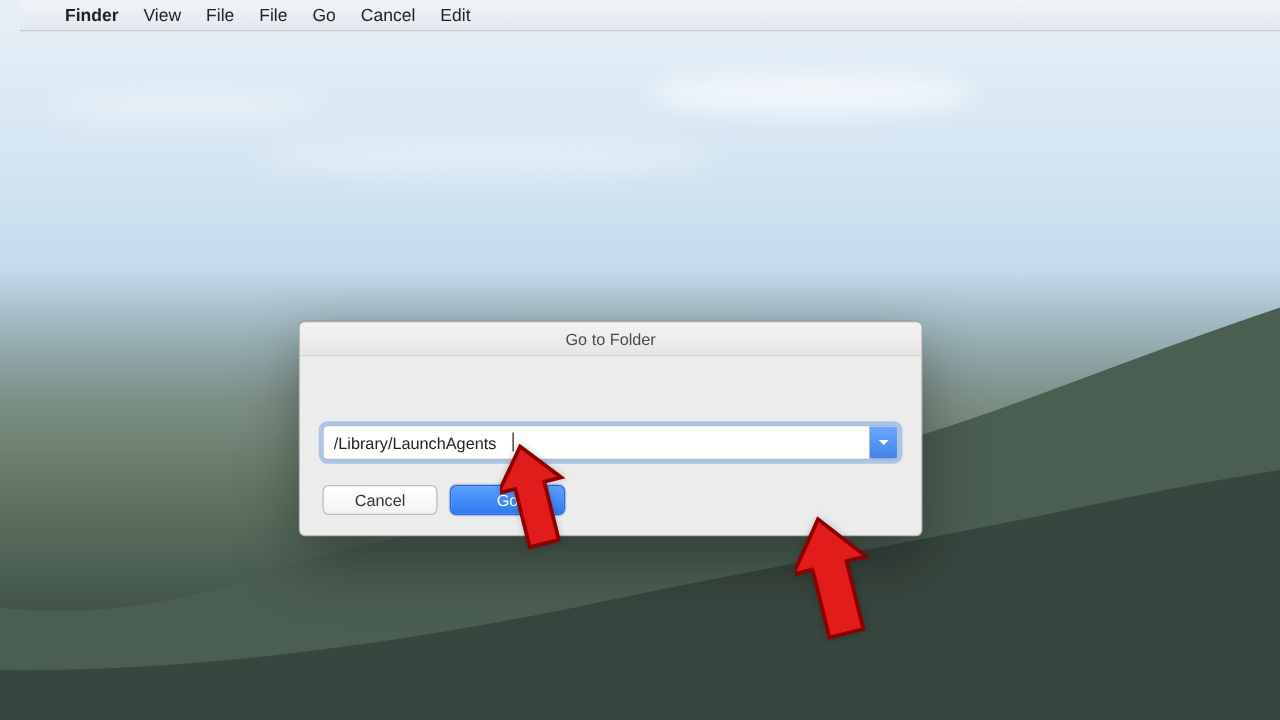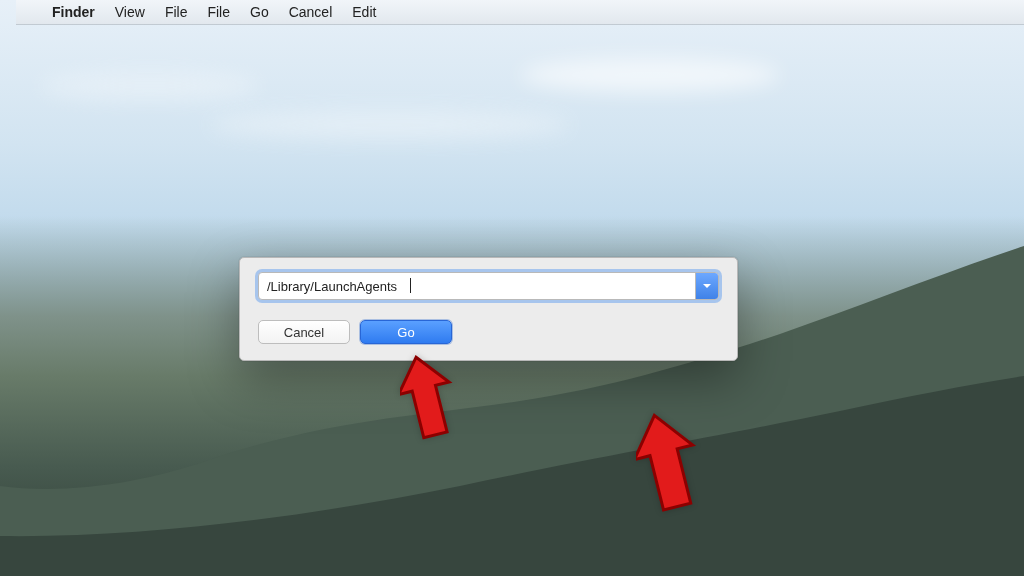--- a/index.html
+++ b/index.html
@@ -51,20 +51,21 @@
     font-size:13px;color:#4a4a4a;
     background:linear-gradient(#f3f3f3,#e6e6e6);
     border-bottom:1px solid #d0d0d0;
   }
   .dialog .body{padding:14px 18px 16px 18px;}
   .dialog .label{font-size:13px;color:#333;margin-bottom:8px;}
   .combo{
     display:flex;align-items:stretch;height:26px;
     border:1px solid #b9b9b9;border-radius:4px;background:#fff;
     box-shadow:0 0 0 3px rgba(84,151,240,.45);
+    margin-top:41px;
   }
   .combo input{
     flex:1;border:none;outline:none;font-size:13px;padding:0 8px;
     background:transparent;color:#222;border-radius:4px 0 0 4px;
   }
   .combo .arrow{
     width:22px;border-left:1px solid #b9b9b9;
     background:linear-gradient(#6da8ff,#3f82e8);
     display:flex;align-items:center;justify-content:center;
     border-radius:0 3px 3px 0;
@@ -114,20 +115,21 @@
   <span class="item bold">Finder</span>
   <span class="item">View</span>
   <span class="item">File</span>
   <span class="item">File</span>
   <span class="item">Go</span>
   <span class="item">Cancel</span>
   <span class="item">Edit</span>
 </div>
 
 <div class="dialog">
+  <div class="titlebar">Go to Folder</div>
   <div class="body">
     <div class="combo">
       <input type="text" value="/Library/LaunchAgents" style="">
       <span class="caret"></span>
       <span class="arrow">
         <svg width="10" height="10" viewBox="0 0 10 10">
             <path d="M1 3 L5 7 L9 3 Z"></path>
           </svg>
       </span>
     </div>

